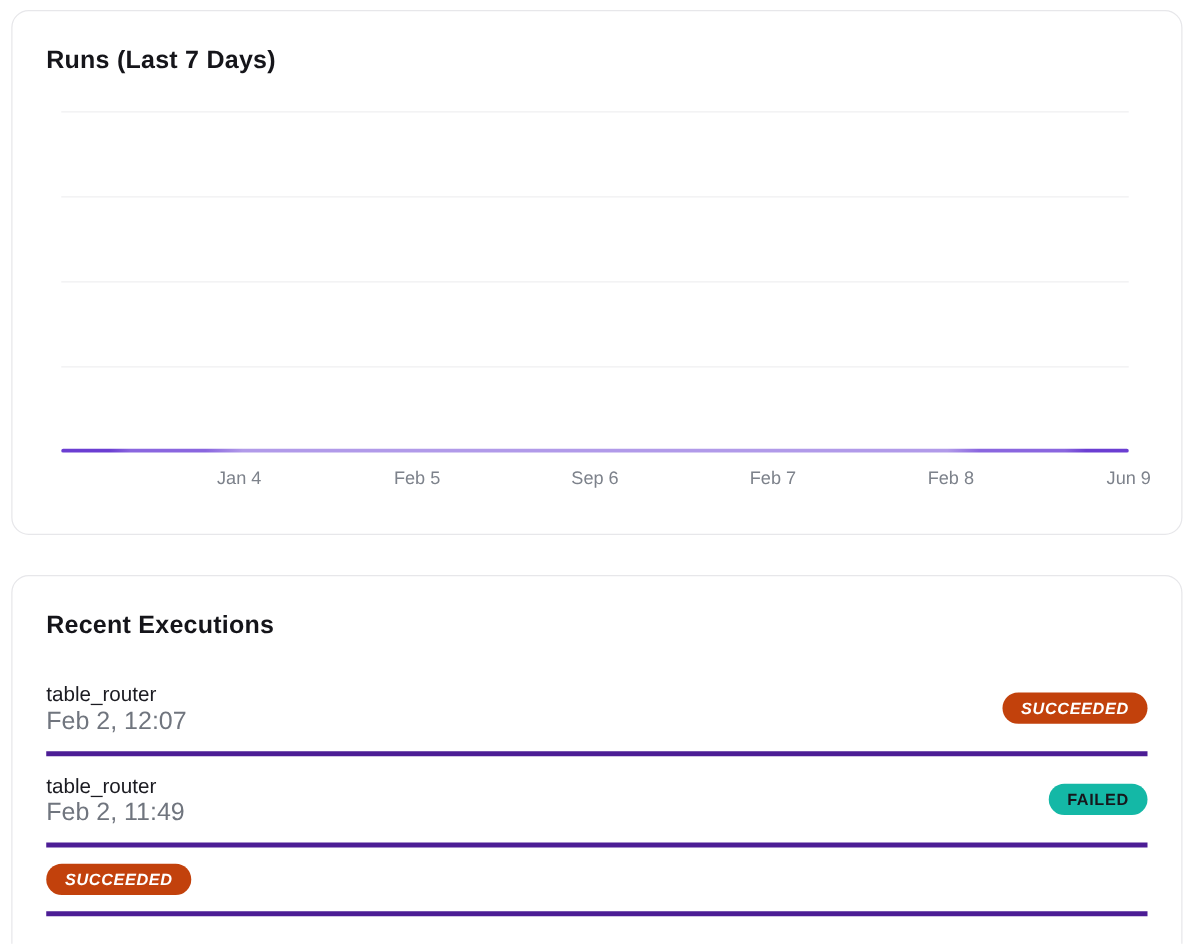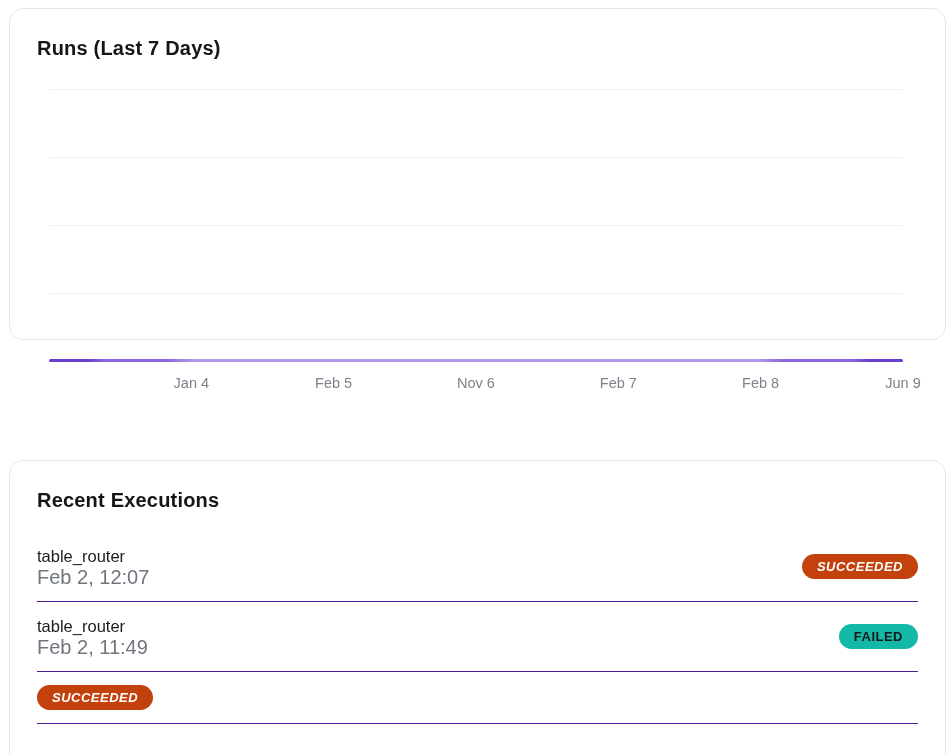--- a/index.html
+++ b/index.html
@@ -12,21 +12,21 @@
     position: relative;
   }
   .card {
     position: absolute;
     left: 9px;
     width: 937px;
     background: #ffffff;
     border: 1px solid #e7e7ea;
     border-radius: 14px;
   }
-  #runs-card { top: 8px; height: 332px; }
+  #runs-card { top: 8px; height: 420px; }
   #exec-card { top: 460px; height: 330px; }
 
   .card-title {
     margin: 27px 0 0 27px;
     font-size: 20px;
     line-height: 24px;
     font-weight: 700;
     color: #15151a;
     letter-spacing: 0.2px;
   }
@@ -67,21 +67,21 @@
   .xt-0 { left: 16.667%; } .xt-1 { left: 33.333%; } .xt-2 { left: 50%; }
   .xt-3 { left: 66.667%; text-align: center; } .xt-4 { left: 83.333%; } .xt-5 { left: 100%; }
 
   
   .exec-list { margin: 20px 27px 0 27px; }
   .exec-row {
     display: flex;
     align-items: center;
     justify-content: space-between;
     padding: 13px 0;
-    border-bottom: 1px solid #4c1d95;
+    border-bottom: 4px solid #4c1d95;
     cursor: pointer;
   }
   .exec-name {
     font-size: 16.5px;
     line-height: 22px;
     font-weight: 500;
     color: #1b1b21;
   }
   .exec-time {
     font-size: 20px;
@@ -109,21 +109,21 @@
     <div class="gridline gl-0"></div>
     <div class="gridline gl-1"></div>
     <div class="gridline gl-2"></div>
     <div class="gridline gl-3"></div>
     <div class="series-line"></div>
   </div>
 
   <div class="x-axis">
     <span class="x-tick xt-0">Jan 4</span>
     <span class="x-tick xt-1">Feb 5</span>
-    <span class="x-tick xt-2">Nov 6</span>
+    <span class="x-tick xt-2">Sep 6</span>
     <span class="x-tick xt-3">Feb 7</span>
     <span class="x-tick xt-4">Feb 8</span>
     <span class="x-tick xt-5">Jun 9</span>
   </div>
 </section>
 
 <section class="card" id="exec-card">
   <h2 class="card-title">Recent Executions</h2>
 
   <div class="exec-list">

